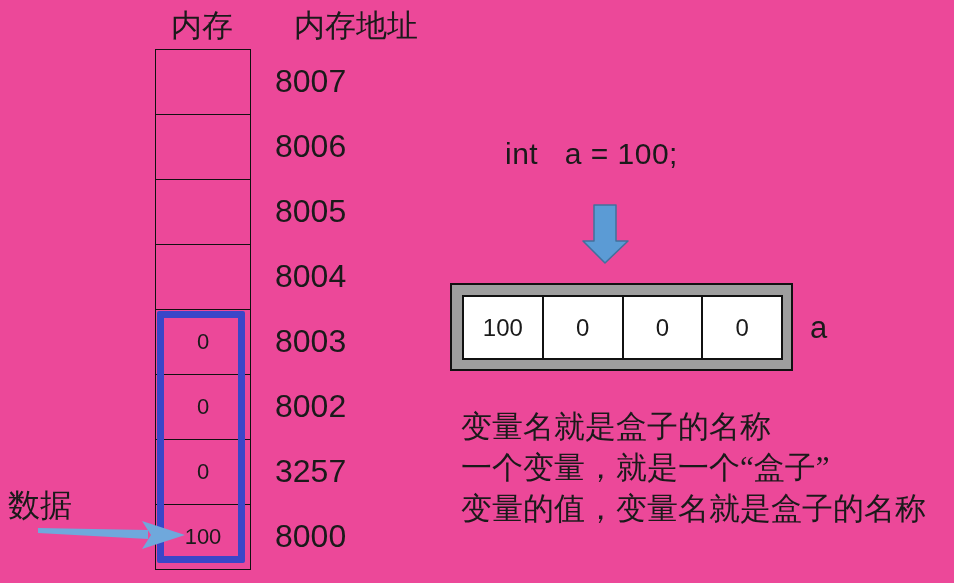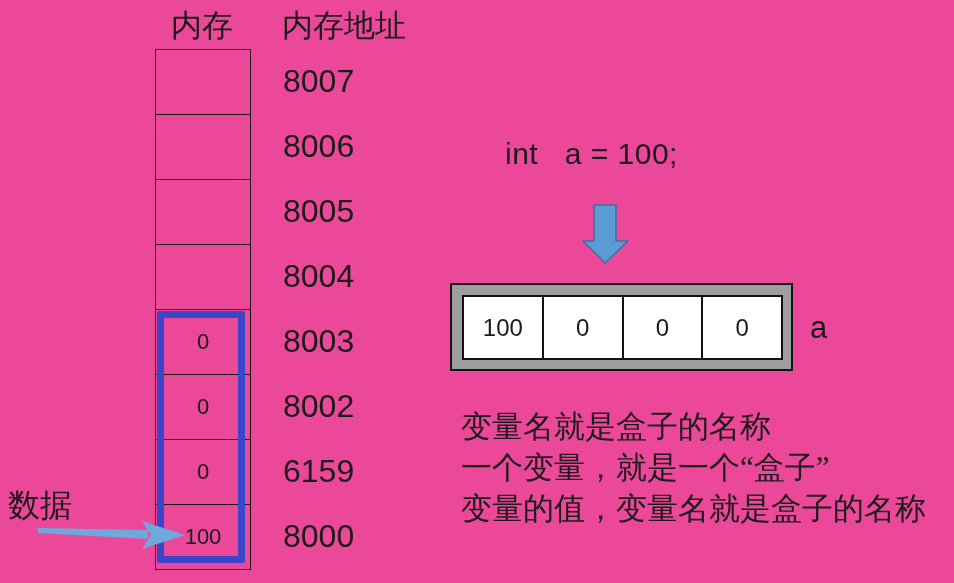--- a/index.html
+++ b/index.html
@@ -9,21 +9,21 @@
     background:#ec4899;
     overflow:hidden;
     font-family:"Liberation Sans",sans-serif;
     color:#1a1a1a;
   }
   .serif{font-family:"Liberation Serif","DejaVu Serif",serif;}
 
   
   .hdr{position:absolute;top:5px;font-size:31px;white-space:nowrap;}
   .hdr-mem{left:171px;}
-  .hdr-addr{left:282px;}
+  .hdr-addr{left:294px;}
 
   
   .mem-col{
     position:absolute;left:155px;top:49px;width:94px;
     border:1px solid #111;
   }
   .mem-cell{
     height:64px;border-bottom:1px solid #111;
     display:flex;align-items:center;justify-content:center;
     font-size:22px;
@@ -31,21 +31,21 @@
   .mem-cell:last-child{border-bottom:none;}
 
   
   .hl-box{
     position:absolute;left:157px;top:311px;width:88px;height:252px;
     box-sizing:border-box;border:7px solid #3B46C8;border-radius:2px;
     background:transparent;
   }
 
   
-  .addr-col{position:absolute;left:283px;top:49px;}
+  .addr-col{position:absolute;left:275px;top:49px;}
   .addr-row{height:65px;display:flex;align-items:center;font-size:32px;}
 
   
   .data-label{position:absolute;left:8px;top:484px;font-size:32px;white-space:nowrap;text-align:center;}
   .pointer-svg{position:absolute;left:38px;top:513px;width:150px;height:44px;}
 
   
   .code-line{
     position:absolute;left:505px;top:137px;
     font-size:30px;white-space:pre;letter-spacing:0.5px;text-align:right;
@@ -94,21 +94,21 @@
 
   <div class="hl-box"></div>
 
   <div class="addr-col">
     <div class="addr-row">8007</div>
     <div class="addr-row">8006</div>
     <div class="addr-row">8005</div>
     <div class="addr-row">8004</div>
     <div class="addr-row">8003</div>
     <div class="addr-row">8002</div>
-    <div class="addr-row">6159</div>
+    <div class="addr-row">3257</div>
     <div class="addr-row">8000</div>
   </div>
 
   <div class="data-label serif">数据</div>
   <svg class="pointer-svg" viewBox="0 0 150 44">
     <polygon points="0,15 110,17 110,26 0,20" fill="#6FA8DC"></polygon>
     <polygon points="104,8 147,22 104,36 113,22" fill="#6FA8DC"></polygon>
   </svg>
 
   <div class="code-line">int   a = 100;</div>

